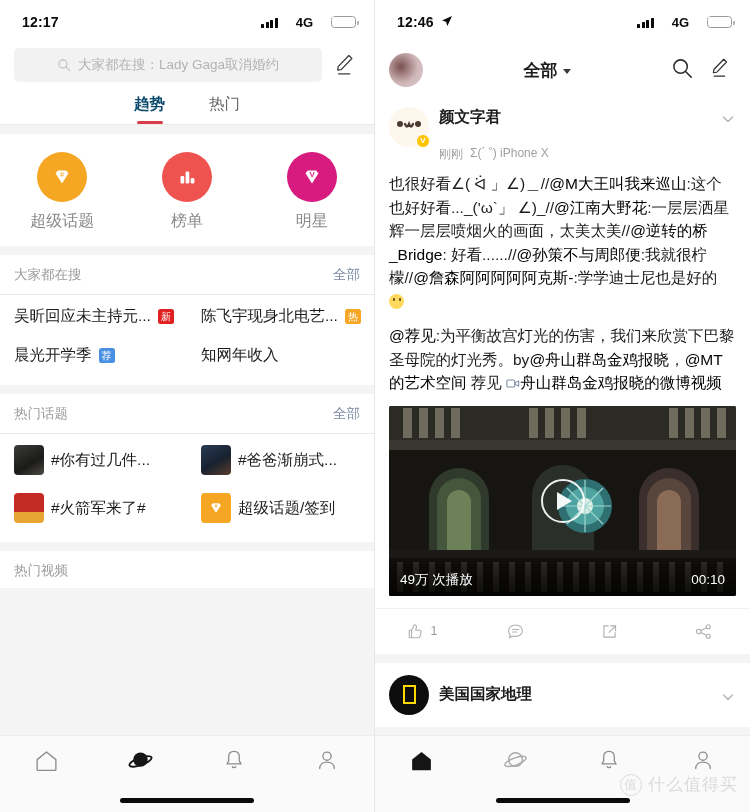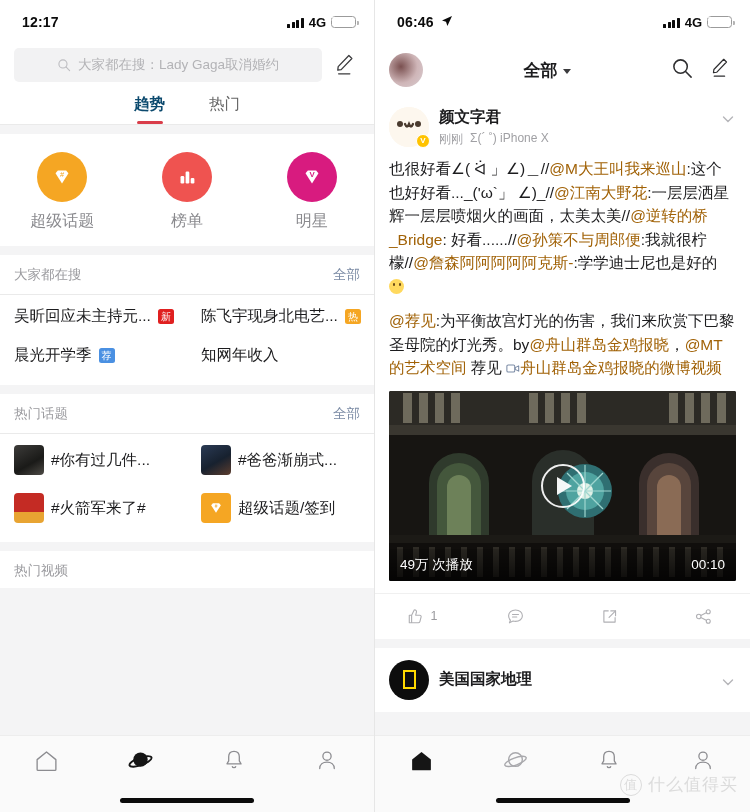--- a/index.html
+++ b/index.html
@@ -15,21 +15,21 @@
   .phone.left  { border-right: 1px solid #e6e6e6; }
 
   
   .statusbar {
     height: 44px; display: flex; align-items: center;
     justify-content: space-between; padding: 0 18px 0 22px;
     font-size: 14px; font-weight: bold; color: #0b0b0b;
   }
   .sb-left { display: flex; align-items: flex-start; gap: 4px; letter-spacing: .2px; }
   .loc-arrow { display: inline-block; width: 12px; height: 12px; margin-left: 3px; }
-  .sb-right { display: flex; align-items: center; gap: 5px; }
+  .sb-right { display: flex; align-items: center; gap: 18px; }
   .bars { display: flex; align-items: flex-end; gap: 1.5px; height: 11px; }
   .bars i { display: block; width: 3px; background: #0b0b0b; border-radius: .5px; }
   .bars i:nth-child(1){ height: 4px; }
   .bars i:nth-child(2){ height: 6px; }
   .bars i:nth-child(3){ height: 8px; }
   .bars i:nth-child(4){ height: 10px; }
   .net { font-size: 13px; font-weight: bold; }
   .batt { position: relative; width: 25px; height: 12px; border: 1px solid #9b9b9b;
           border-radius: 3.5px; padding: 1px; }
   .batt:after { content:""; position:absolute; right:-3.5px; top:3.5px; width:2px; height:4px;
@@ -111,27 +111,27 @@
   .av-wrap { position: relative; width: 40px; height: 40px; flex: 0 0 auto; }
   .av { width: 40px; height: 40px; border-radius: 50%; overflow: hidden; background: #fdf6ec; }
   .v-badge {
     position: absolute; right: -1px; bottom: -1px; width: 14px; height: 14px;
     border-radius: 50%; background: #ffc300; border: 1.5px solid #fff;
     display: flex; align-items: center; justify-content: center;
     font-size: 8px; color: #fff; font-weight: bold; line-height: 1;
   }
   .names { flex: 1; min-width: 0; }
   .uname { font-size: 15.5px; color: #1c1c1e; font-weight: bold; }
-  .umeta { font-size: 12px; color: #a0a0a4; margin-top: 3px; display: flex; gap: 7px; flex-wrap: wrap; }
+  .umeta { font-size: 12px; color: #a0a0a4; margin-top: 18px; display: flex; gap: 7px; flex-wrap: wrap; }
   .chev { width: 16px; height: 16px; flex: 0 0 auto; margin-top: 4px; }
 
   .posttext { padding: 1px 14px 9px 14px; font-size: 15.5px; line-height: 1.52; color: #1c1c1e; word-break: break-word; }
   .posttext p { margin: 0 0 11px 0; }
   .posttext p:last-child { margin-bottom: 0; }
-  .at { color: #a16207; }
+  .at { color: #000000; }
   .emoji-y { display: inline-block; width: 15px; height: 15px; border-radius: 50%;
              background: #ffd95e; vertical-align: -2px; position: relative; }
   .emoji-y:before, .emoji-y:after { content:""; position:absolute; top:4px; width:2px; height:3px;
              background:#6b4b1a; border-radius:1px; }
   .emoji-y:before { left: 3.5px; } .emoji-y:after { right: 3.5px; }
 
   .video {
     position: relative; margin: 2px 14px 0 14px; height: 190px;
     border-radius: 2px; overflow: hidden; background: #e5e5e5;
   }
@@ -355,21 +355,21 @@
         </div>
       </div>
       <div class="home-ind"></div>
     </div>
   </div>
 
   <div class="phone right">
 
     <div class="statusbar">
       <div class="sb-left">
-        <span>06:46</span>
+        <span>12:46</span>
         <span class="loc-arrow">
           <svg viewBox="0 0 12 12" width="12" height="12">
               <path d="M11 1 L1 5.6 L5 6.8 L6.4 11 Z" fill="#0b0b0b"></path>
             </svg>
         </span>
       </div>
       <div class="sb-right">
         <span class="bars">
             <i></i>
             <i></i>

